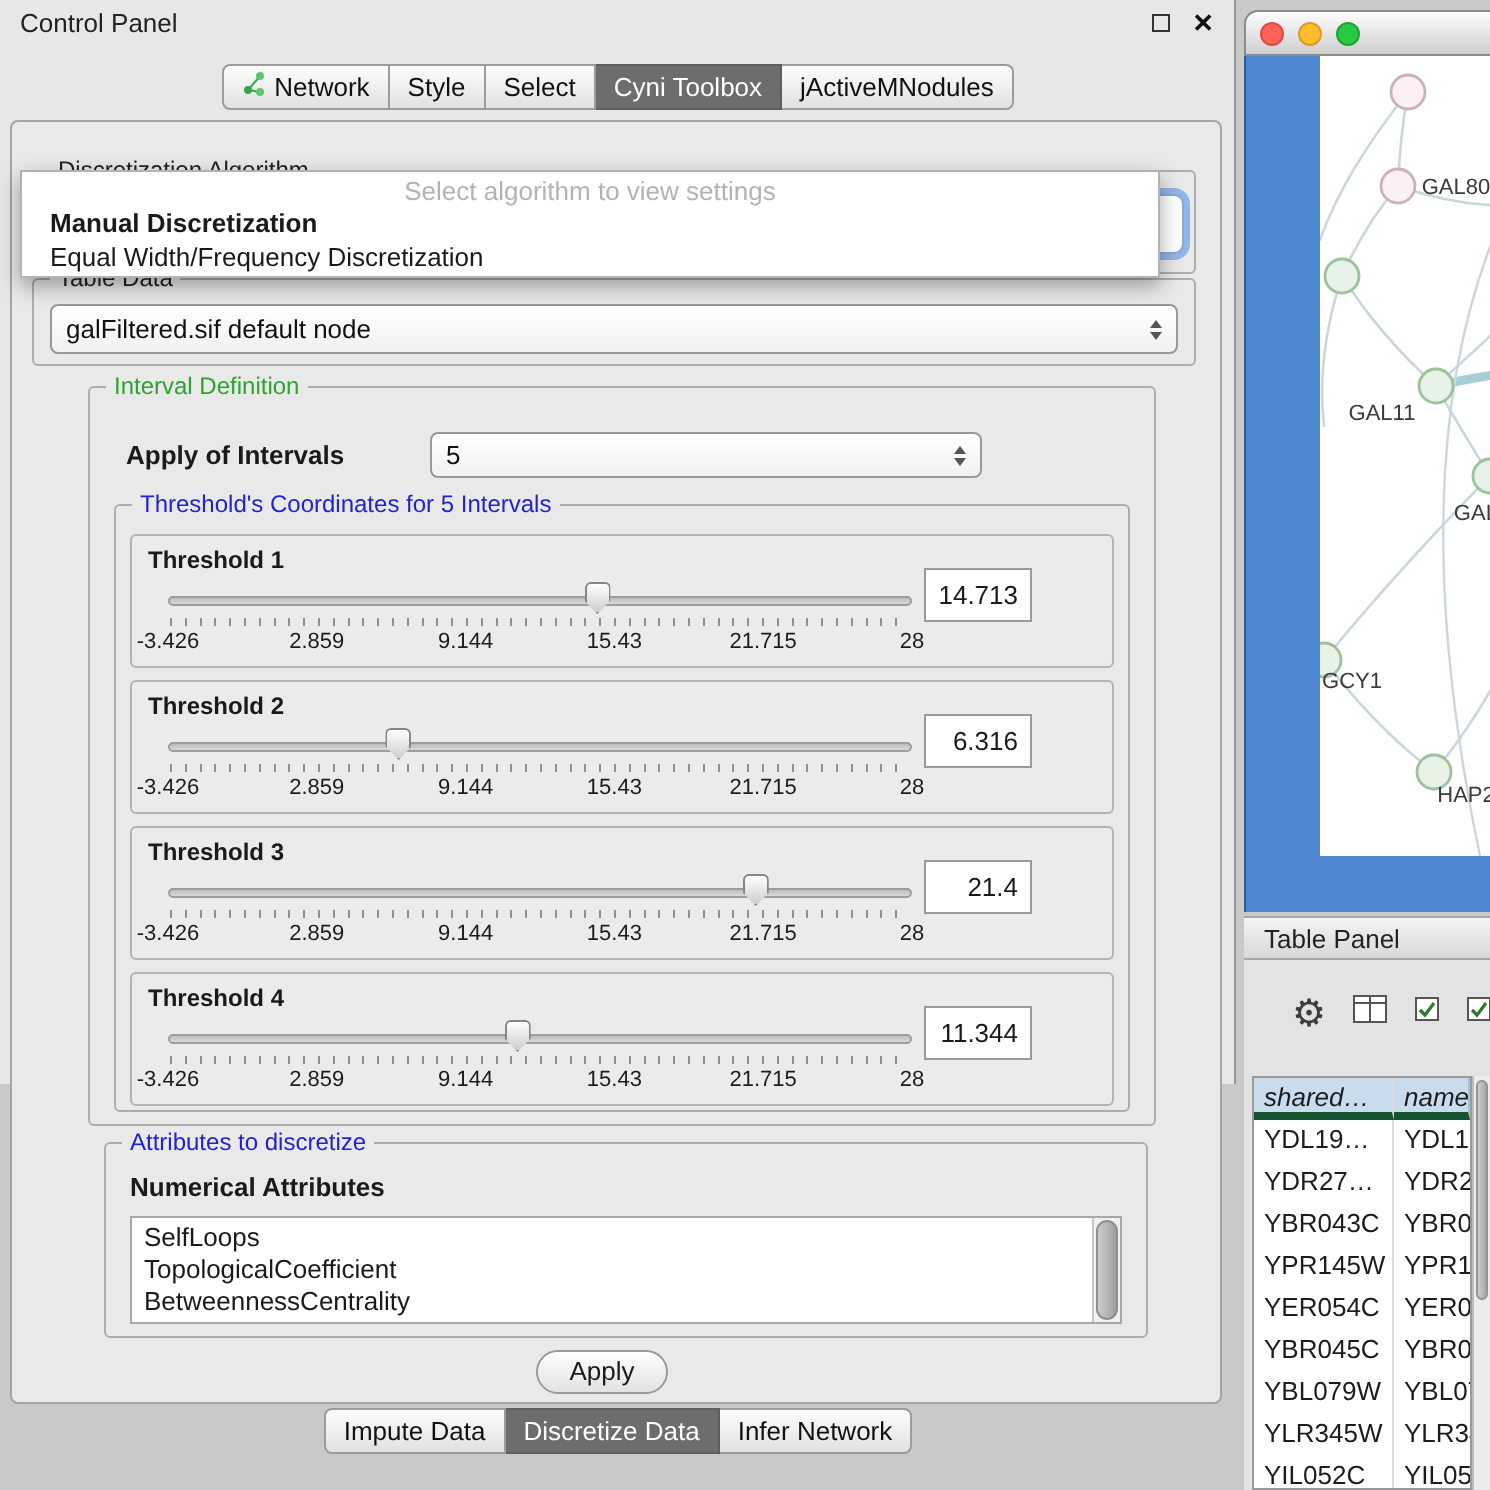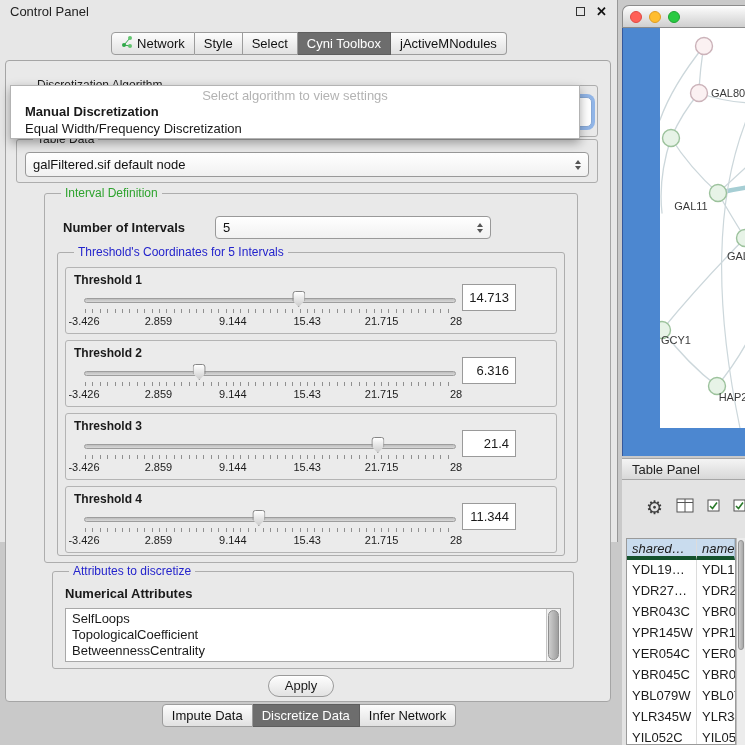--- a/index.html
+++ b/index.html
@@ -21,21 +21,21 @@
   .tab:first-child { border-left:1px solid #9c9c9c; border-radius:4px 0 0 4px; }
   .tab:last-child { border-radius:0 4px 4px 0; }
   .tab.sel { background:#6d6d6d; color:#fff; border-color:#5e5e5e; }
   .top-tabs { position:absolute; left:0; top:32px; width:618px; display:flex; justify-content:center; }
   .bottom-tabs { position:absolute; left:0; top:704px; width:618px; display:flex; justify-content:center; }
 
   .main-panel { position:absolute; left:5px; top:60px; width:606px; height:642px;
     border:1px solid #a5a5a5; border-radius:4px; background:#e9e9e9; }
 
   .group { position:absolute; border:1px solid #adadad; border-radius:3px; }
-  .legend { position:absolute; top:-8px; left:16px; background:#e9e9e9; padding:0 4px; font-size:12px; color:#222; white-space:nowrap; }
+  .legend { position:absolute; top:-8px; left:8px; background:#e9e9e9; padding:0 4px; font-size:12px; color:#222; white-space:nowrap; }
   .legend.green { color:#2ea32e; }
   .legend.blue { color:#2323cc; }
 
   .algo-group { left:10px; top:24px; width:582px; height:52px; }
 
   .combo-frag { position:absolute; left:552px; top:36px; width:34px; height:30px; z-index:5;
     background:#fff; border:1px solid #88a9d6; border-radius:5px;
     box-shadow:0 0 0 3px rgba(122,168,230,.8); display:flex; align-items:center; justify-content:center; }
 
   .algo-popup { position:absolute; left:4px; top:24px; width:570px; height:54px; z-index:50;
@@ -185,21 +185,21 @@
           <span class="ctext">galFiltered.sif default node</span>
           <span class="spin">
               <i class="au"></i>
               <i class="ad"></i>
             </span>
         </div>
       </div>
 
       <div class="group int-group">
         <span class="legend green">Interval Definition</span>
-        <div class="ni-label">Number of Intervals</div>
+        <div class="ni-label">Apply of Intervals</div>
         <div class="combo ni-combo">
           <span class="ctext">5</span>
           <span class="spin">
               <i class="au"></i>
               <i class="ad"></i>
             </span>
         </div>
 
         <div class="group thr-group">
           <span class="legend blue">Threshold's Coordinates for 5 Intervals</span>

